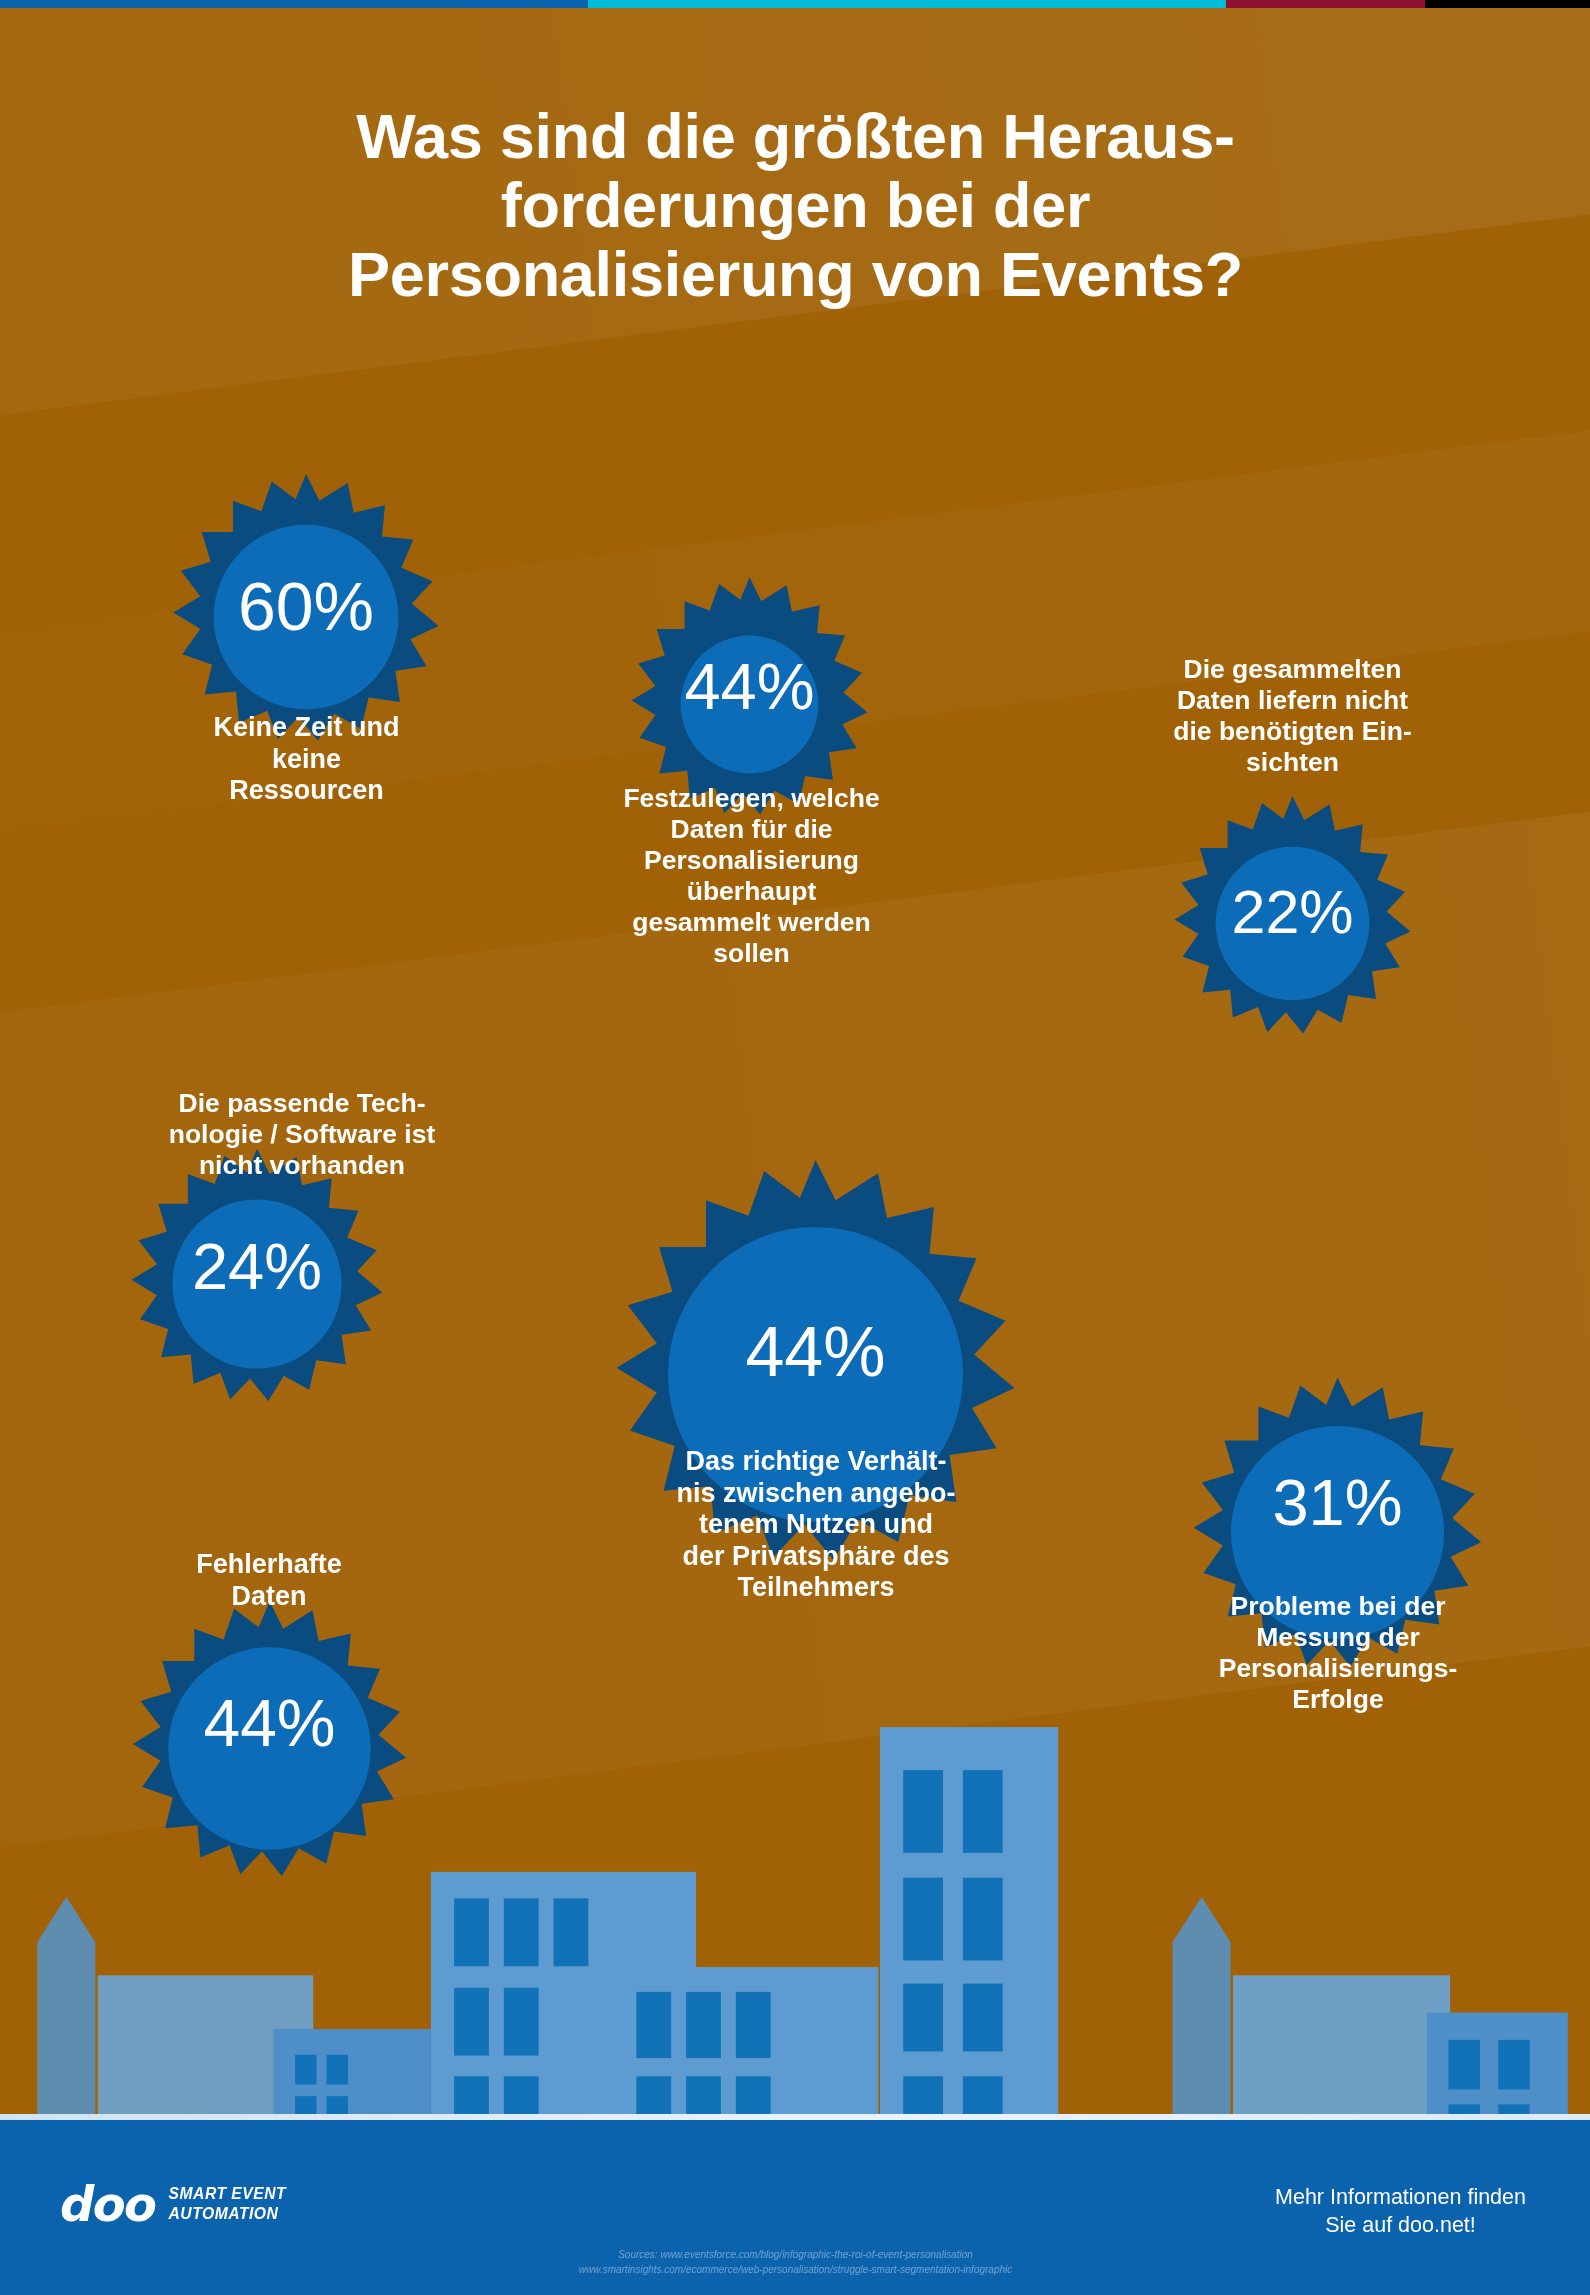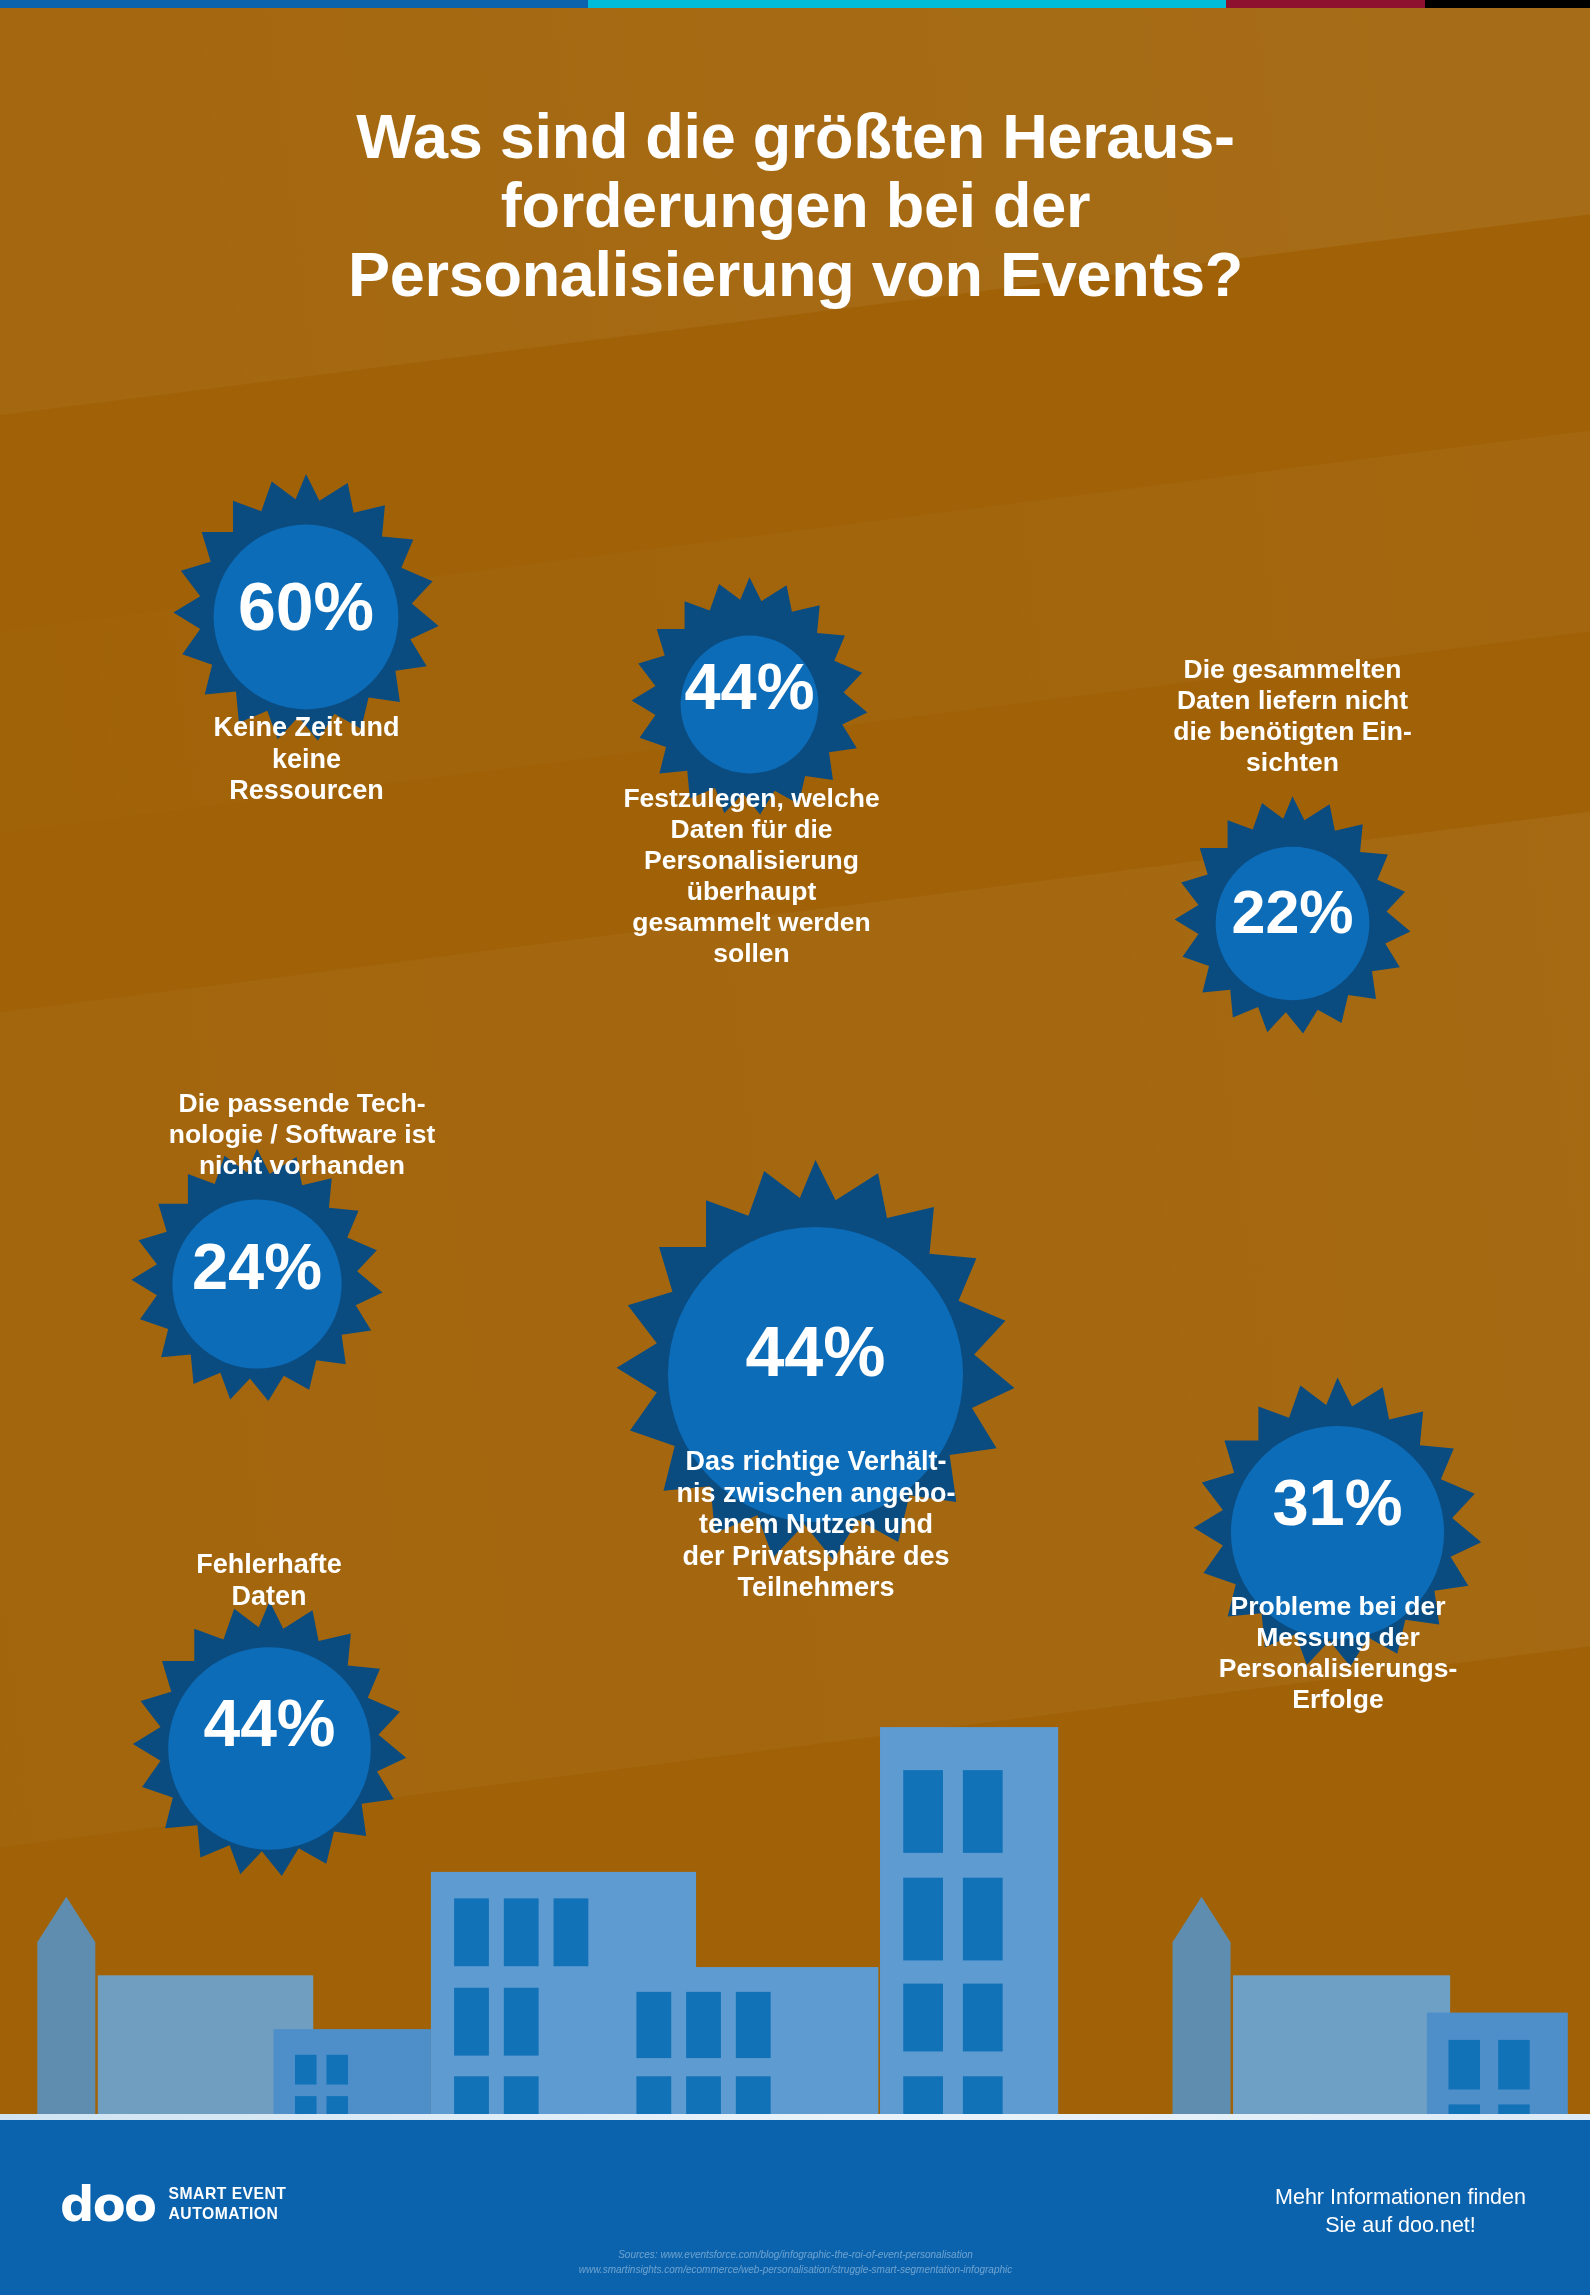--- a/index.html
+++ b/index.html
@@ -33,36 +33,36 @@
     position:absolute;left:174px;top:60px;width:1243px;z-index:20;
     color:#ffffff;font-size:63px;line-height:1.09;font-weight:bold;
     text-align:center;letter-spacing:-0.3px;
   }
   .title span{display:block;}
 
   
   .gear{position:absolute;z-index:5;}
   .gear svg{display:block;}
   .pct{
-    position:absolute;z-index:15;color:#ffffff;font-weight:bold;
+    position:absolute;z-index:15;color:#ffffff;font-weight:normal;
     text-align:center;line-height:1;white-space:nowrap;
   }
   .cap{
     position:absolute;z-index:15;color:#ffffff;font-weight:bold;
     text-align:center;line-height:1.17;
   }
 
   
   .sky{position:absolute;left:0;top:1694px;width:1591px;height:422px;z-index:3;}
   .divider{position:absolute;left:0;top:2114px;width:1591px;height:5.8px;
            background:linear-gradient(90deg,#cfe3f2,#eaf3fb 55%,#dbeaf6);z-index:6;}
 
   
   .footer{position:absolute;left:0;top:2120px;width:1591px;height:176px;background:#0B63AE;z-index:10;}
-  .logo{position:absolute;left:60px;top:2184px;display:flex;align-items:center;gap:13.3px;z-index:12;}
+  .logo{position:absolute;left:60px;top:2184px;display:flex;align-items:center;gap:13.3px;z-index:12;font-style:italic;}
   .logo-doo{color:#fff;font-size:48px;font-weight:bold;line-height:0.8;letter-spacing:-1.7px;
             font-family:"DejaVu Sans","Liberation Sans",sans-serif;}
   .logo-tag{color:#fff;font-size:15.7px;font-weight:bold;line-height:1.28;letter-spacing:0.5px;}
   .byline{position:absolute;left:0;top:2197px;width:1591px;text-align:center;
           color:rgba(255,255,255,0.45);font-size:26.5px;z-index:12;}
   .srcs{position:absolute;left:0;top:2247px;width:1591px;text-align:center;
         color:rgba(255,255,255,0.40);font-size:10px;line-height:1.5;z-index:12;font-style:italic;}
   .more{position:absolute;right:65px;top:2184px;text-align:right;color:#ffffff;
         font-size:21.5px;line-height:1.28;z-index:12;}
   .more span{display:block;text-align:center;}

